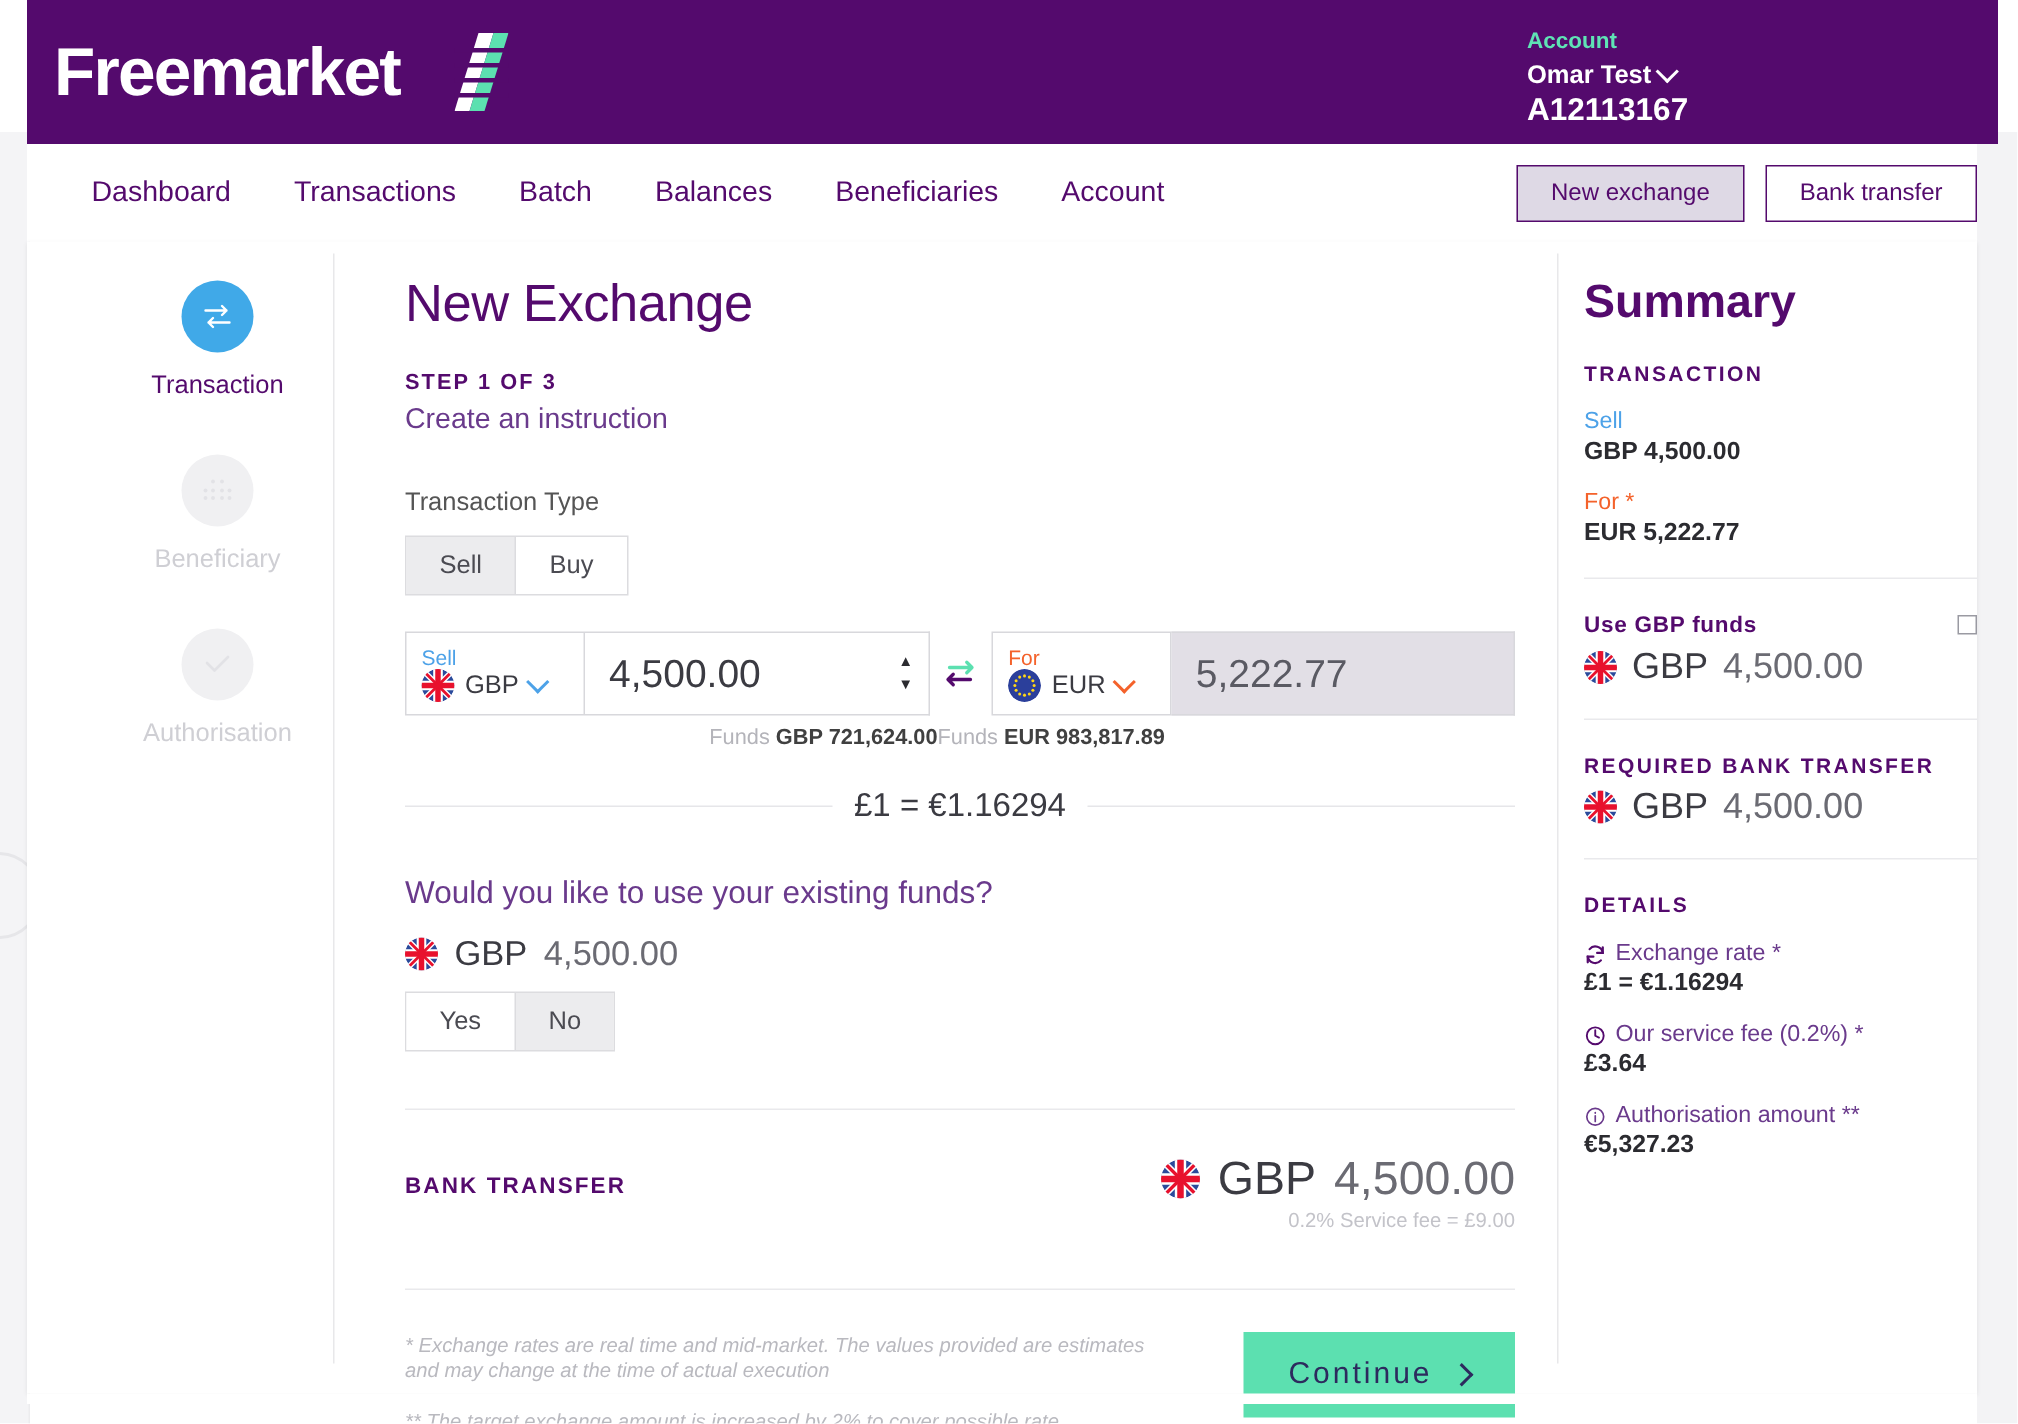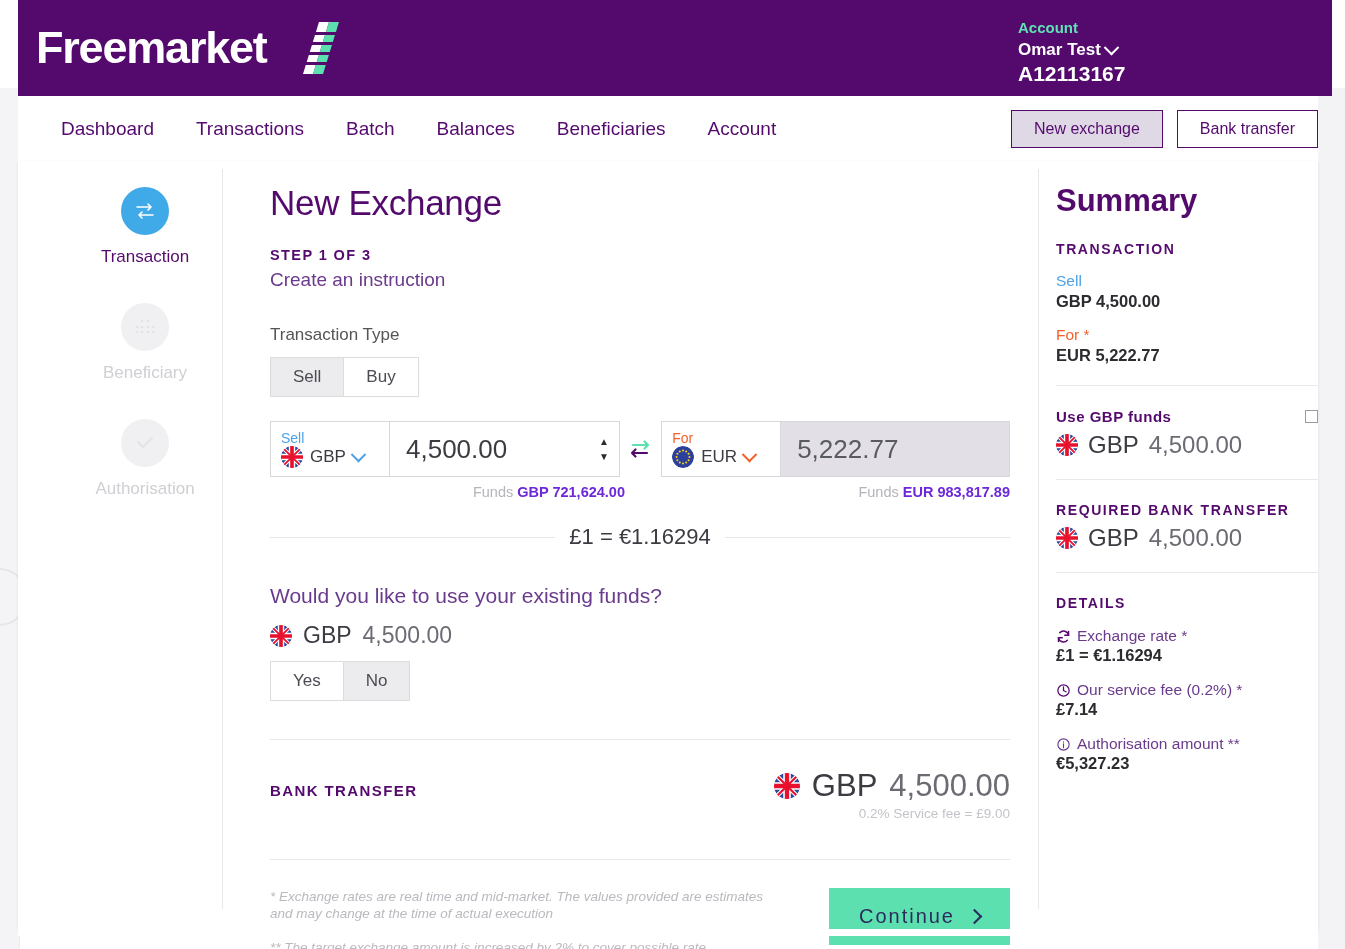--- a/index.html
+++ b/index.html
@@ -121,23 +121,23 @@
   .spin { display:flex; flex-direction:column; gap:7px; align-items:center; color:#2b2b30; }
   .spin span { font-size:10px; line-height:8px; cursor:pointer; }
 
   .amt-box.readonly { background:#e2dfe6; border-left:none; width:232px; }
   .amt-box.readonly .amt-val { color:#5a5a63; }
 
   .swap { width:42px; display:flex; align-items:center; justify-content:center; height:56px; }
 
   .funds-row { display:flex; margin-top:7px; }
   .funds { font-size:14.5px; color:#b4b4ba; }
-  .funds b { color:#6d28d9; }
+  .funds b { color:#404040; }
   .funds-l { width:355px; text-align:right; }
-  .funds-r { flex:1; text-align:right; }
+  .funds-r { flex:1; text-align:left; }
 
   .rate-line { display:flex; align-items:center; gap:14px; margin-top:24px; }
   .rate-line .ln { flex:1; height:1px; background:#e6e6e9; }
   .rate-txt { font-size:22px; color:#3b3b42; }
 
   .q { font-size:21px; color:#6a3a8c; margin-top:34px; }
   .funds-opt { display:flex; align-items:center; gap:11px; margin-top:14px; }
   .funds-opt .fc { font-size:23px; color:#3b3b42; }
   .funds-opt .fa { font-size:23px; color:#6b6b73; }
 
@@ -476,21 +476,21 @@
       </div>
       <div class="det-v">£1 = €1.16294</div>
 
       <div class="det-k">
         <svg class="det-ico" viewBox="0 0 24 24" fill="none" stroke="#540a6d" stroke-width="2">
           <circle cx="12" cy="12" r="9"></circle>
           <path d="M12 12V6M12 12l4 2" stroke-linecap="round"></path>
         </svg>
         <span>Our service fee (0.2%) *</span>
       </div>
-      <div class="det-v">£7.14</div>
+      <div class="det-v">£3.64</div>
 
       <div class="det-k">
         <svg class="det-ico" viewBox="0 0 24 24" fill="none" stroke="#6a3a8c" stroke-width="1.8">
           <circle cx="12" cy="12" r="9"></circle>
           <path d="M12 11v6M12 7.5v.6" stroke-linecap="round"></path>
         </svg>
         <span>Authorisation amount **</span>
       </div>
       <div class="det-v">€5,327.23</div>
     </div>

